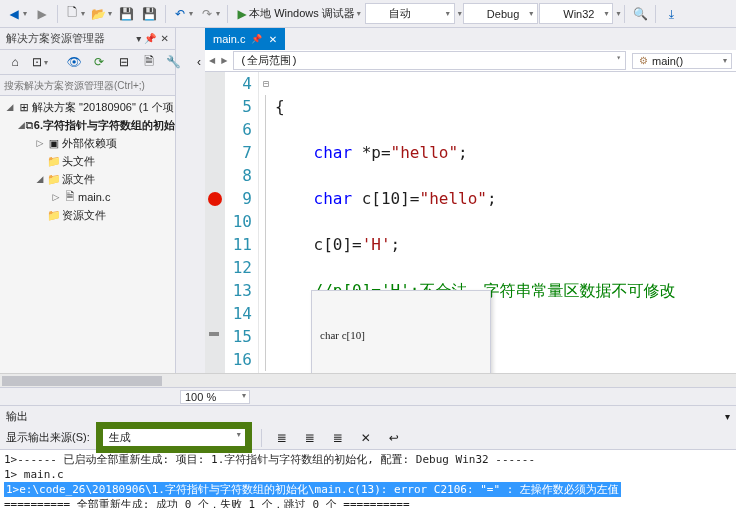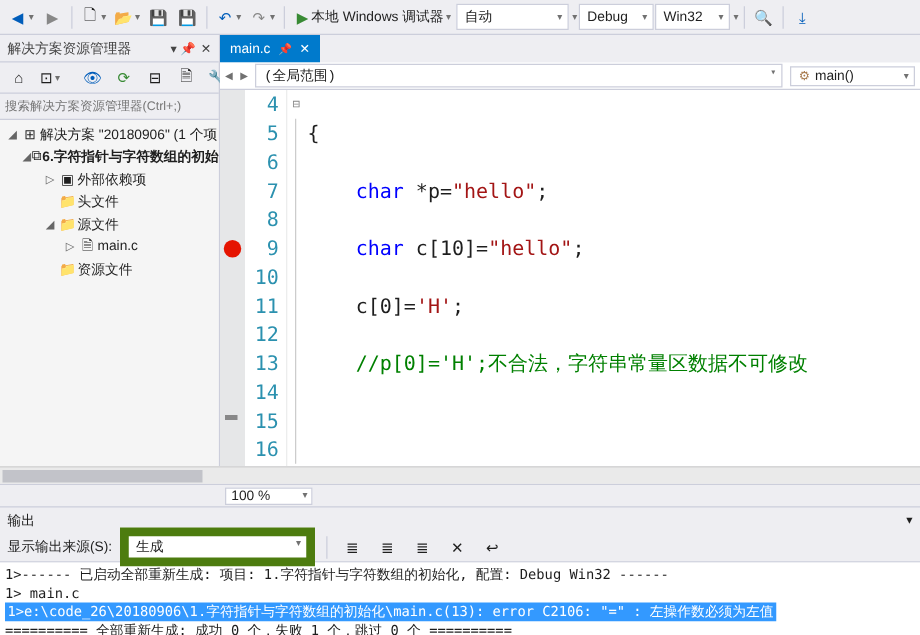--- a/index.html
+++ b/index.html
@@ -1,25 +1,25 @@
 <!DOCTYPE html>
 <html><head>
 <meta charset="utf-8">
 <style>
 * { margin: 0; padding: 0; box-sizing: border-box; }
 body { font-family: "Microsoft YaHei", "Segoe UI", sans-serif; font-size: 12px; background: #eeeef2; overflow: hidden; width: 736px; height: 508px; color: #1e1e1e; }
 .toolbar { height: 28px; background: #eeeef2; display: flex; align-items: center; padding: 0 4px; gap: 1px; border-bottom: 1px solid #cccedb; }
 .tb-btn { display: inline-flex; align-items: center; justify-content: center; height: 22px; min-width: 22px; padding: 0 3px; cursor: pointer; }
 .tb-sep { width: 1px; height: 18px; background: #cccedb; margin: 0 3px; }
 .tb-drop { font-size: 8px; color: #717171; margin-left: 2px; }
-.tb-combo { height: 21px; border: 1px solid #cccedb; background: #fff; padding: 0 18px 0 6px; font-size: 11px; display: inline-flex; align-items: center; position: relative; min-width: 60px; }
+.tb-combo { height: 21px; border: 1px solid #cccedb; background: #fff; padding: 0 18px 0 23px; font-size: 11px; display: inline-flex; align-items: center; position: relative; min-width: 60px; }
 .tb-combo::after { content: "▾"; position: absolute; right: 4px; font-size: 8px; color: #717171; }
 .ico { width: 14px; height: 14px; display: inline-flex; align-items: center; justify-content: center; font-size: 12px; }
 
-.main-area { display: flex; height: 345px; }
+.main-area { display: flex; height: 345px; gap: 29px; }
 .sidebar { width: 176px; background: #eeeef2; border-right: 1px solid #cccedb; display: flex; flex-direction: column; }
 .sb-title { height: 22px; background: #eeeef2; display: flex; align-items: center; padding: 0 6px; font-size: 11px; color: #444; justify-content: space-between; border-bottom: 1px solid #cccedb; }
 .sb-title-icons { display: flex; gap: 4px; font-size: 10px; }
 .sb-toolbar { height: 24px; display: flex; align-items: center; padding: 0 4px; gap: 3px; }
 .sb-search { height: 22px; border-top: 1px solid #cccedb; border-bottom: 1px solid #cccedb; display: flex; align-items: center; padding: 0 4px; }
 .sb-search input { border: none; background: transparent; width: 100%; font-size: 10px; color: #717171; outline: none; }
 .tree { flex: 1; overflow: auto; padding: 2px 0; font-size: 11px; background: #f5f5f5; }
 .tree-node { display: flex; align-items: center; height: 18px; padding-left: 4px; white-space: nowrap; cursor: pointer; }
 .tree-arrow { width: 12px; font-size: 9px; color: #666; text-align: center; }
 .tree-ico { width: 16px; text-align: center; font-size: 11px; }
@@ -257,20 +257,24 @@
 <div><span>    c[0]=</span><span class="str">'H'</span><span>;</span></div>
 <div><span class="cmt">    //p[0]='H';不合法，字符串常量区数据不可修改</span></div>
 <div></div>
 
 
 
 
 
 
 
+        <div class="tooltip" style="left:38px;top:218px;width:180px">
+          <div style="font-family:Consolas">char c[10]</div>
+          
+        </div>
       </div>
     </div>
   </div>
 </div>
 
 <div class="hscroll">
   <div class="hscroll-thumb" style="left:2px;width:160px"></div>
 </div>
 <div class="code-status">
   <span class="zoom"><span>100 %</span></span>

